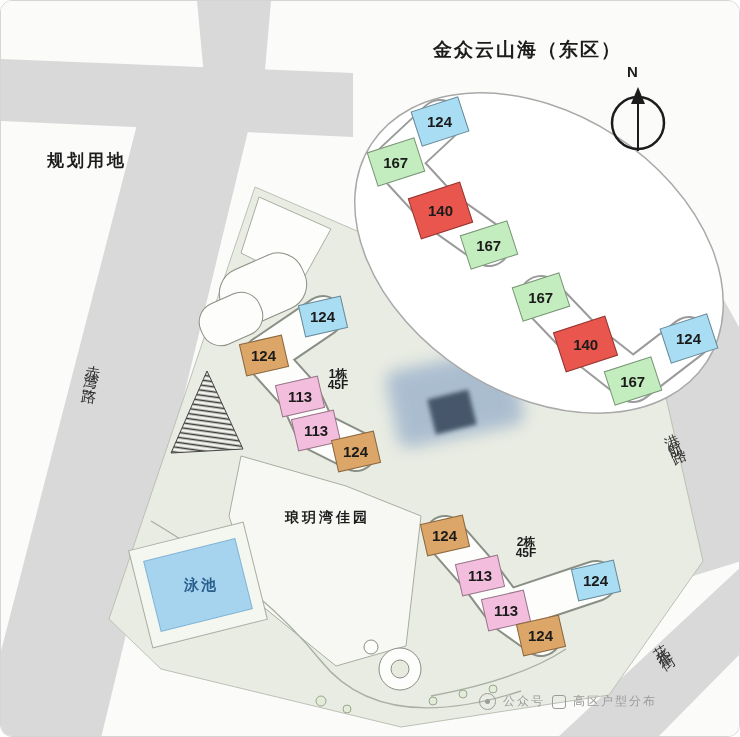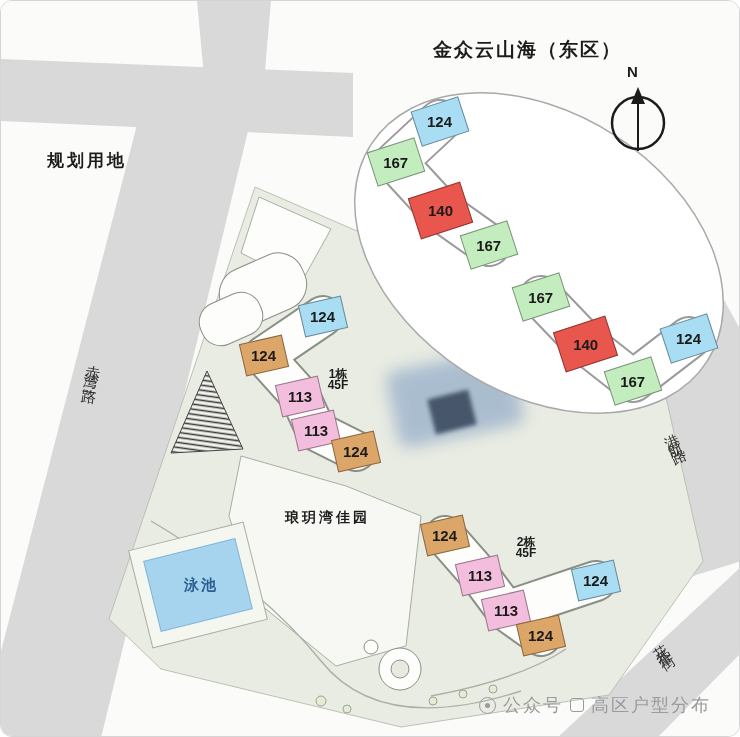--- a/index.html
+++ b/index.html
@@ -18,21 +18,21 @@
   .pool-lbl{left:178px;top:575px;width:44px;text-align:center;font-size:15px;font-weight:600;color:#2a5f8d;letter-spacing:2px;}
   .tower-lbl{position:absolute;width:34px;text-align:center;font-size:12px;line-height:11px;color:#1c1c1c;font-weight:600;}
   .tower1-lbl{left:320px;top:368px;}
   .tower2-lbl{left:508px;top:536px;}
   .tile{position:absolute;display:flex;align-items:center;justify-content:center;border:1px solid rgba(0,0,0,.38);box-sizing:border-box;}
   .tile>span{font-size:15px;font-weight:700;color:#1b1b1b;}
   .tile.inset{transform:rotate(-18deg);}
   .tile.inset>span{transform:rotate(18deg);}
   .tile.main{transform:rotate(-13deg);}
   .tile.main>span{transform:rotate(13deg);}
-  .watermark{position:absolute;left:478px;top:692px;display:flex;align-items:center;gap:7px;color:#9b9b9b;font-size:18px;letter-spacing:2px;}
+  .watermark{position:absolute;left:478px;top:692px;display:flex;align-items:center;gap:7px;color:#9b9b9b;font-size:12px;letter-spacing:2px;}
   .wm-circle{width:15px;height:15px;border:1.5px solid #9b9b9b;border-radius:50%;display:inline-flex;align-items:center;justify-content:center;flex:none;}
   .wm-dot{width:5px;height:5px;background:#9b9b9b;border-radius:50%;}
   .wm-square{width:12px;height:12px;border:1.5px solid #9b9b9b;border-radius:3px;flex:none;}
 </style>
 </head>
 <body>
 
 <div class="screen">
 
   <svg width="740" height="737" viewBox="0 0 740 737">

